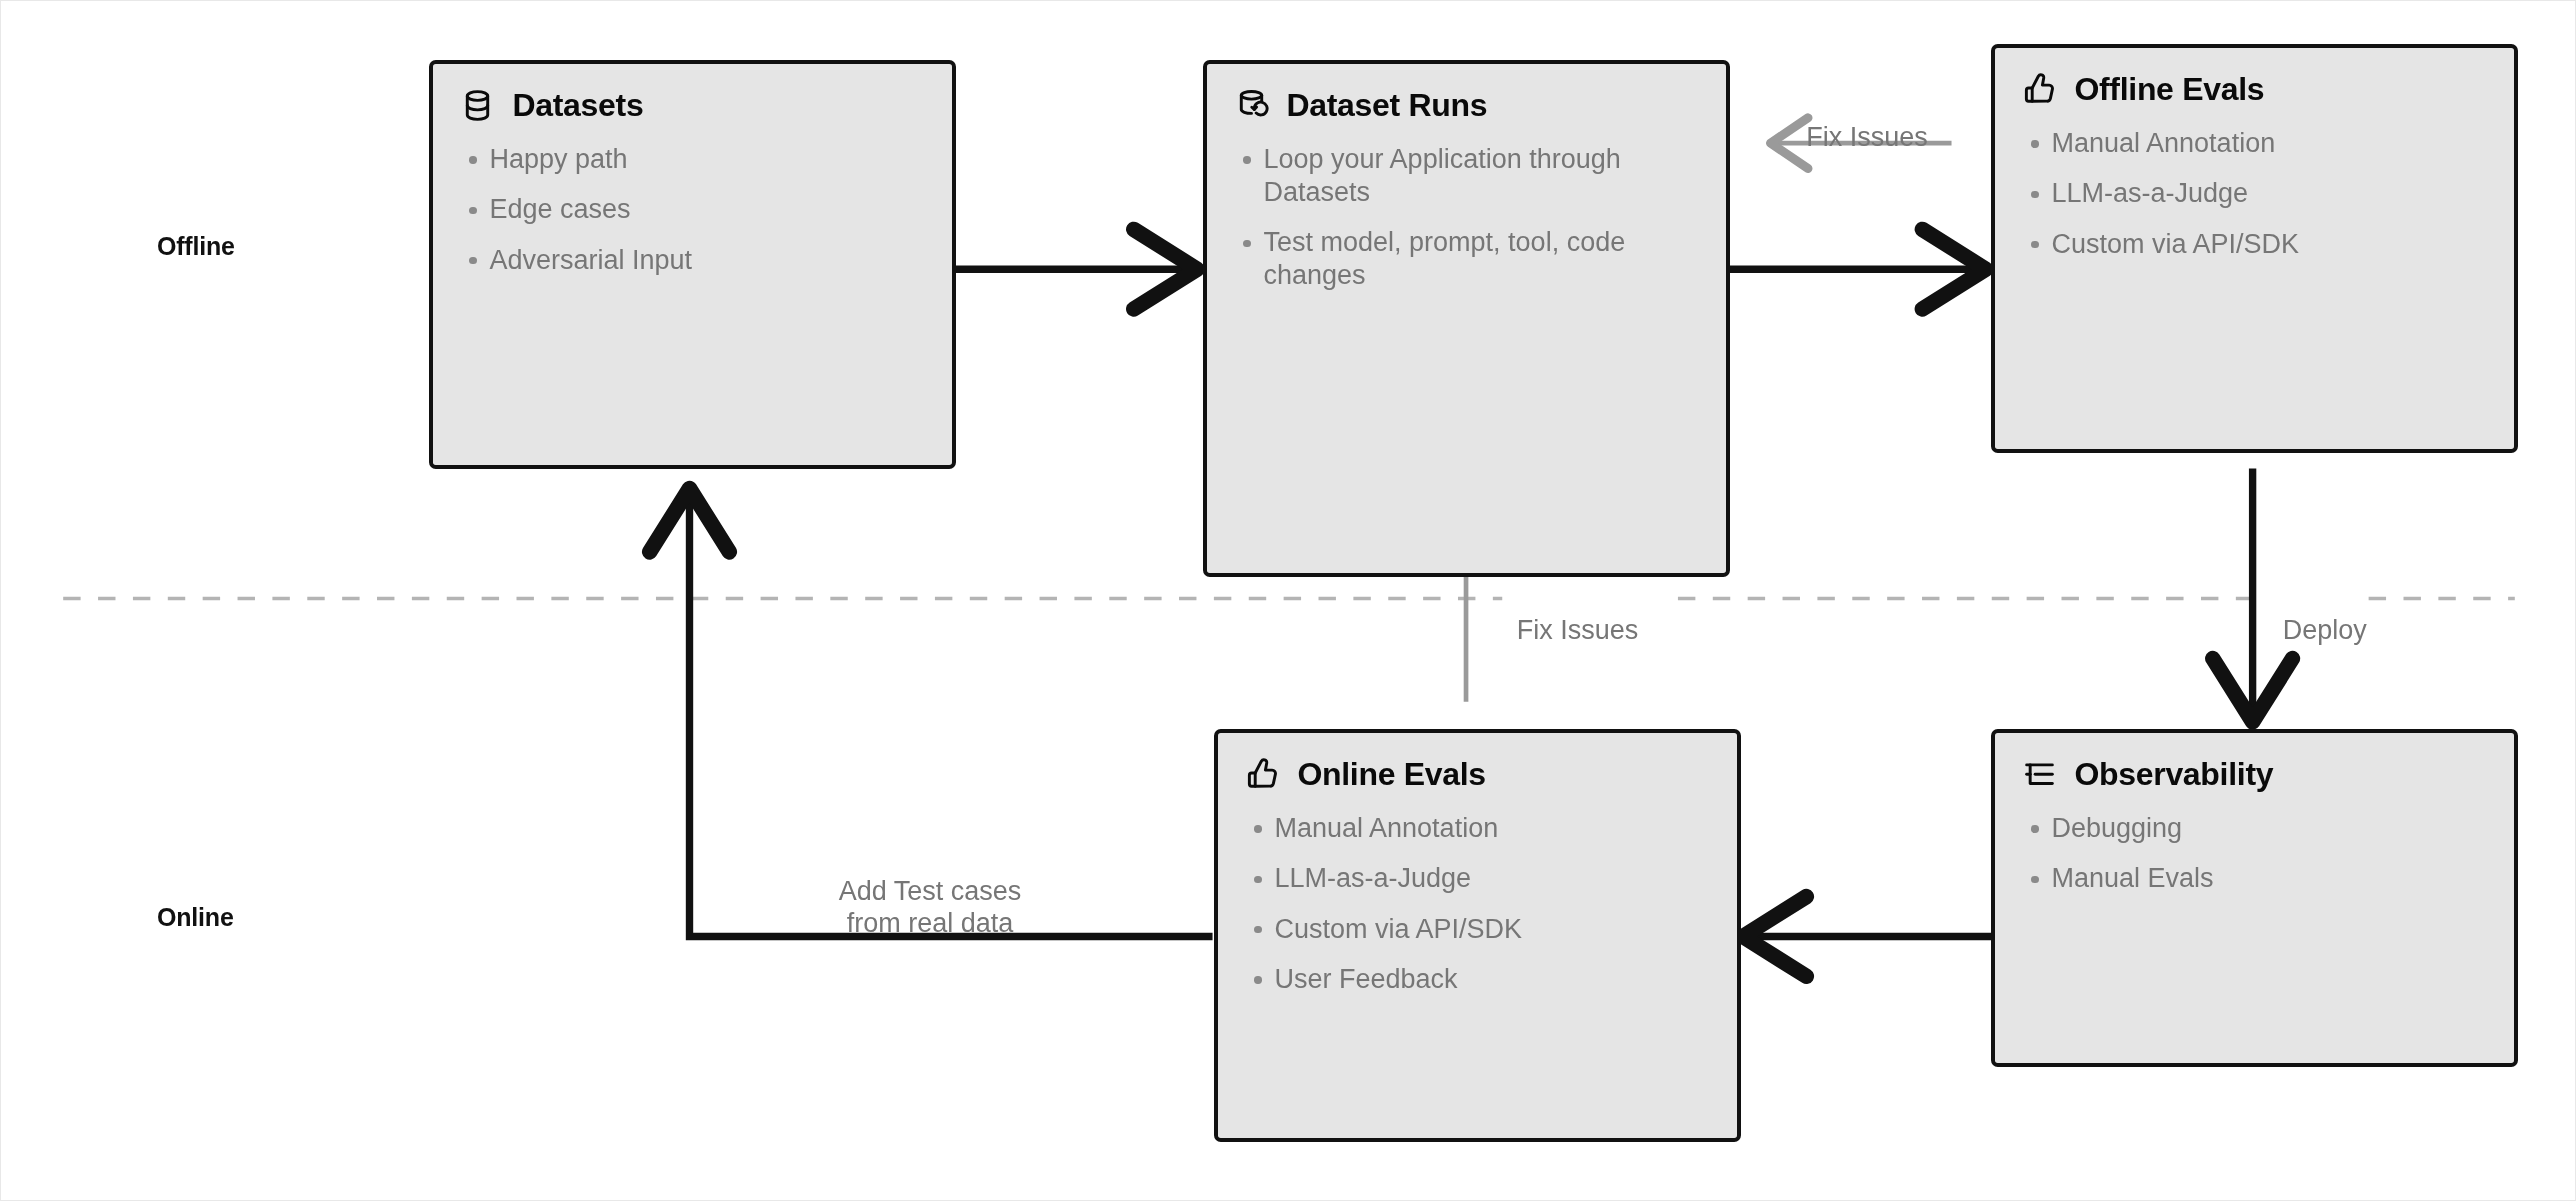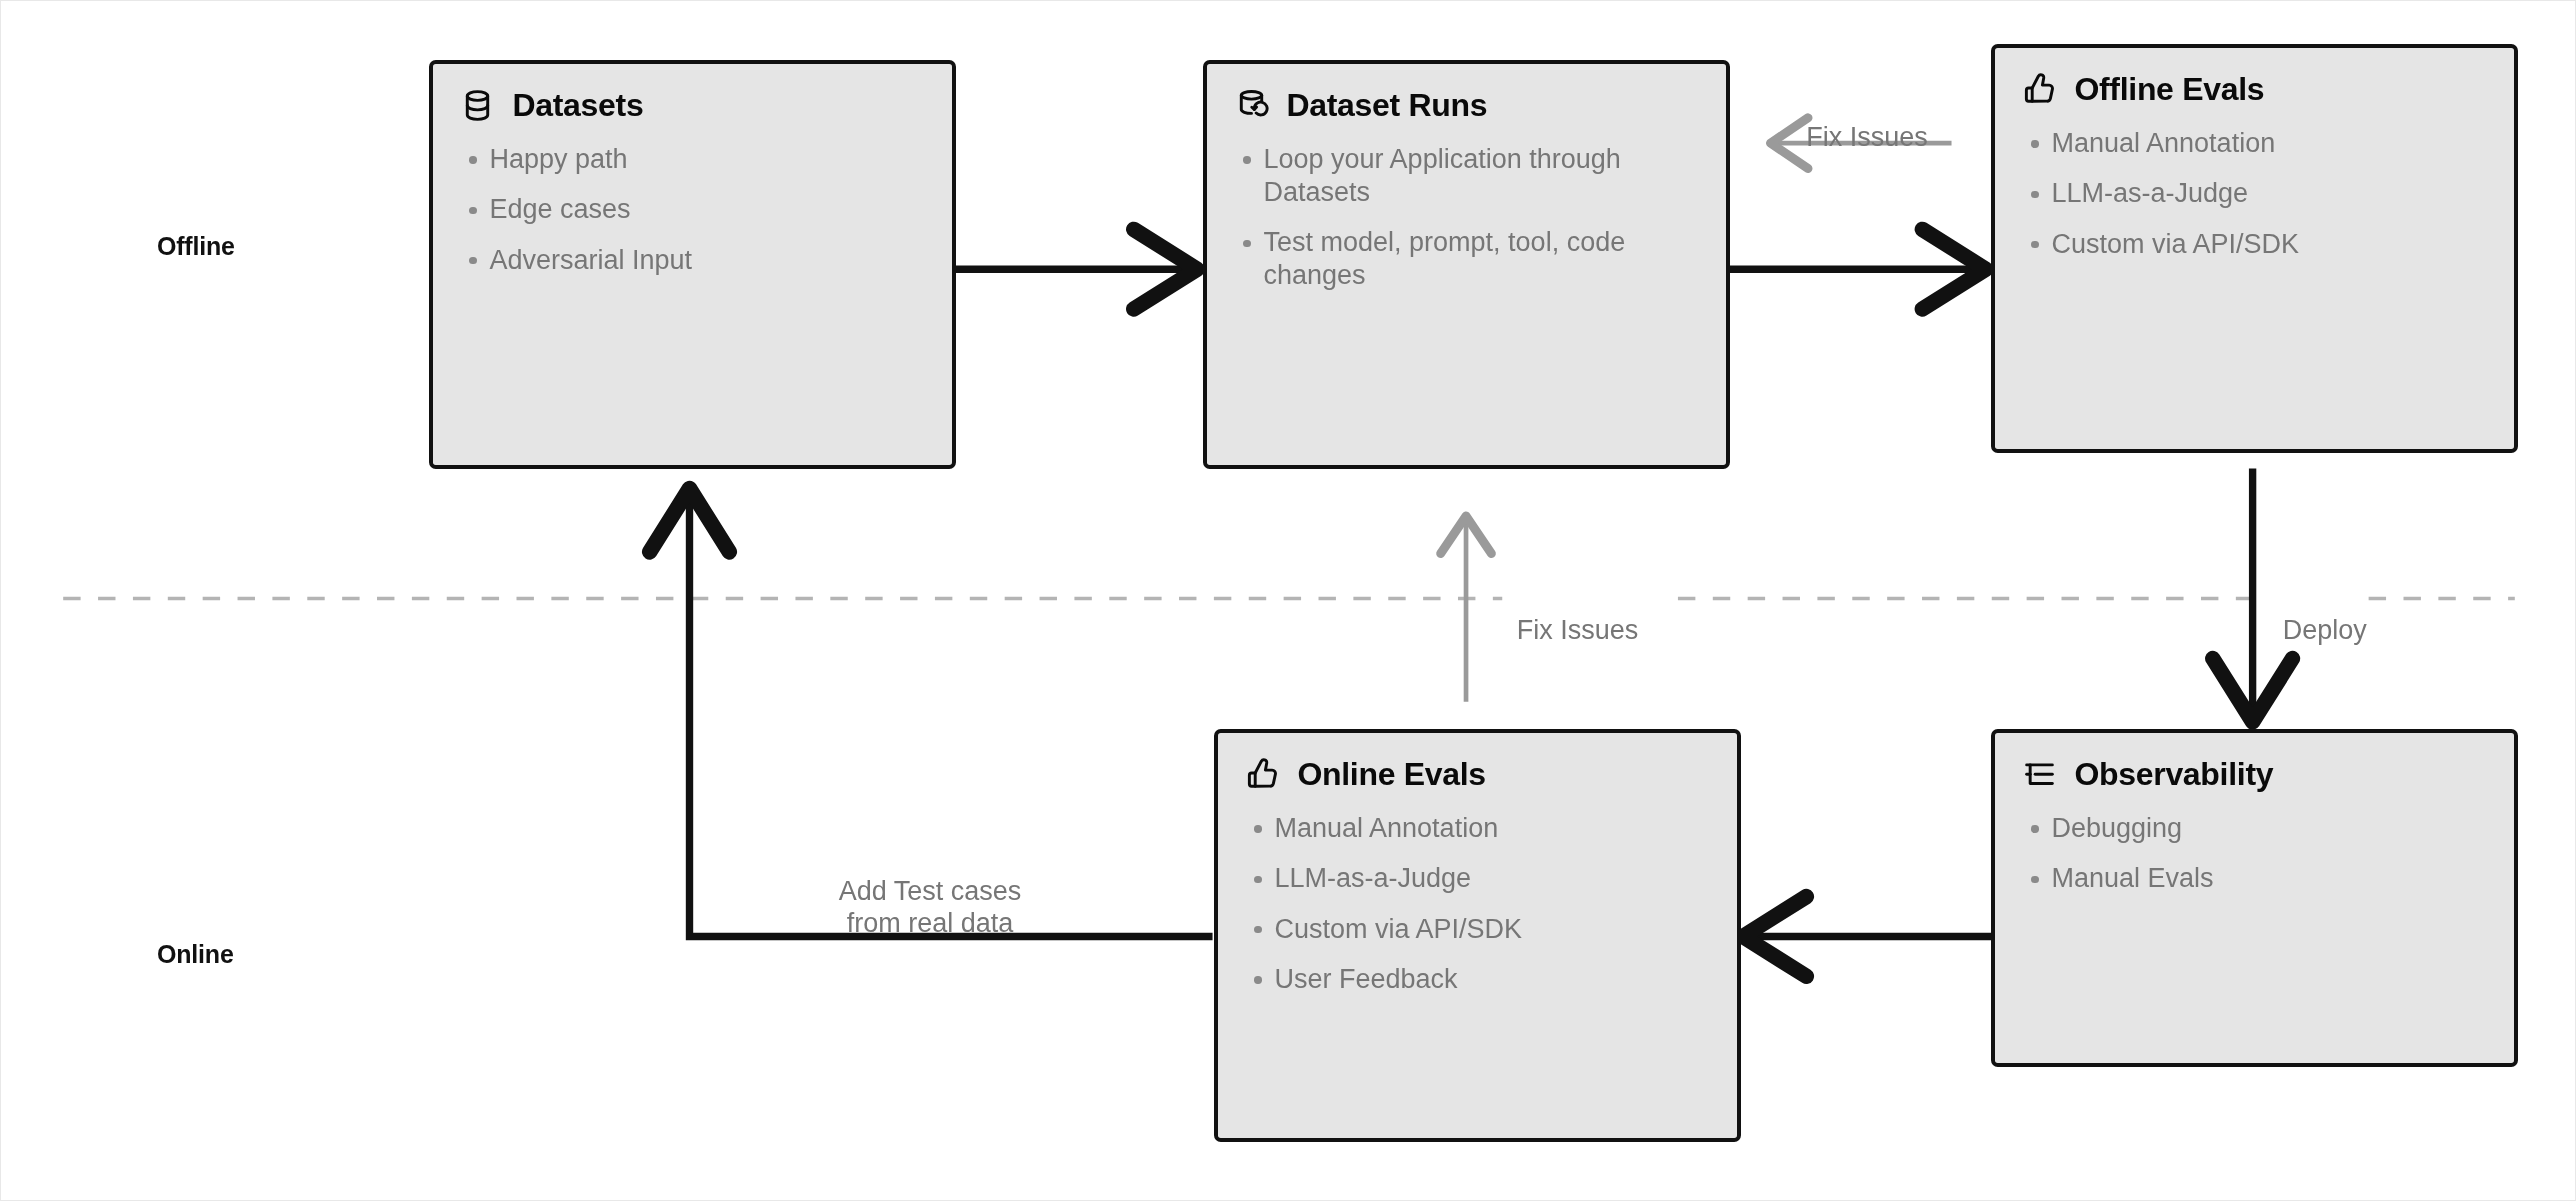--- a/index.html
+++ b/index.html
@@ -153,21 +153,21 @@
       <path d="M1806,1395 L1026,1395 L1026,728" fill="none" stroke="#111111" stroke-width="11" stroke-linecap="butt" stroke-linejoin="miter" marker-end="url(#arrowBlack)"></path>
     </g>
 
     <g>
       <line x1="2184" y1="1045" x2="2184" y2="768" stroke="#9a9a9a" stroke-width="7" marker-end="url(#arrowGray)"></line>
     </g>
   </svg>
 
   <div class="section-label" style="left:156px; top:231px;">Offline</div>
 
-  <div class="section-label" style="left:156px; top:902px;margin-top:37px;">Online</div>
+  <div class="section-label" style="left:156px; top:902px;">Online</div>
 
   <div class="edge-label" style="left:1782px; top:87px; width:168px; text-align:center;">Fix Issues</div>
 
   <div class="edge-label on-divider" style="left:1501px; top:580px;">Fix Issues</div>
 
   <div class="edge-label on-divider" style="left:2267px; top:580px;">Deploy</div>
 
   <div class="edge-label two-line" style="left:788px; top:841px;">
     <div>Add Test cases</div>
     <div>from real data</div>
@@ -184,21 +184,21 @@
       </span>
       <span class="node-title">Datasets</span>
     </div>
     <ul class="bullets">
       <li>Happy path</li>
       <li>Edge cases</li>
       <li>Adversarial Input</li>
     </ul>
   </div>
 
-  <div class="node" style="left:1202px; top:59px; width:527px; height:409px;">
+  <div class="node" style="left:1202px; top:59px; width:527px; height:517px;">
     <div class="node-head">
       <span class="node-icon">
         <svg viewBox="0 0 24 24" fill="none" stroke="currentColor" stroke-width="2" stroke-linecap="round" stroke-linejoin="round">
           <ellipse cx="12" cy="5" rx="7" ry="2.6"></ellipse>
           <path d="M19 5v4.2"></path>
           <path d="M5 5v9.8c0 1.45 3.13 2.6 7 2.6"></path>
           <path d="M15.2 17.2a4.4 4.4 0 1 0-1.3-3.1v.6"></path>
           <path d="M12.2 13.2l1.7 1.5 1.6-1.7"></path>
         </svg>
       </span>

